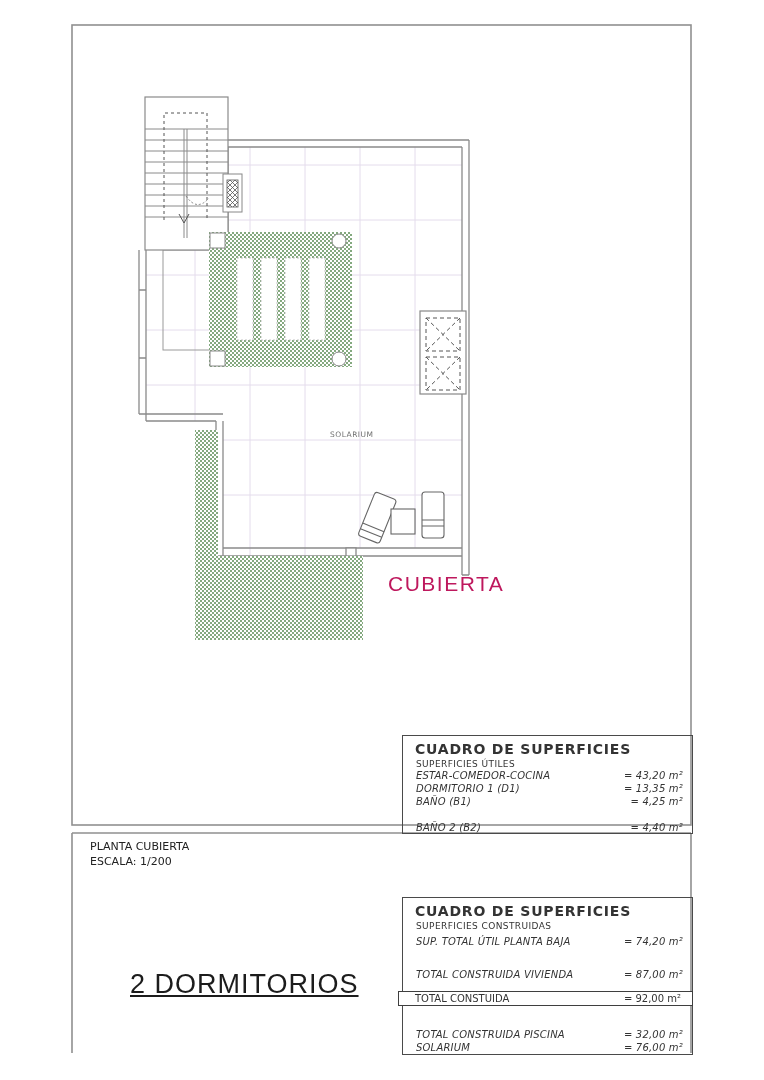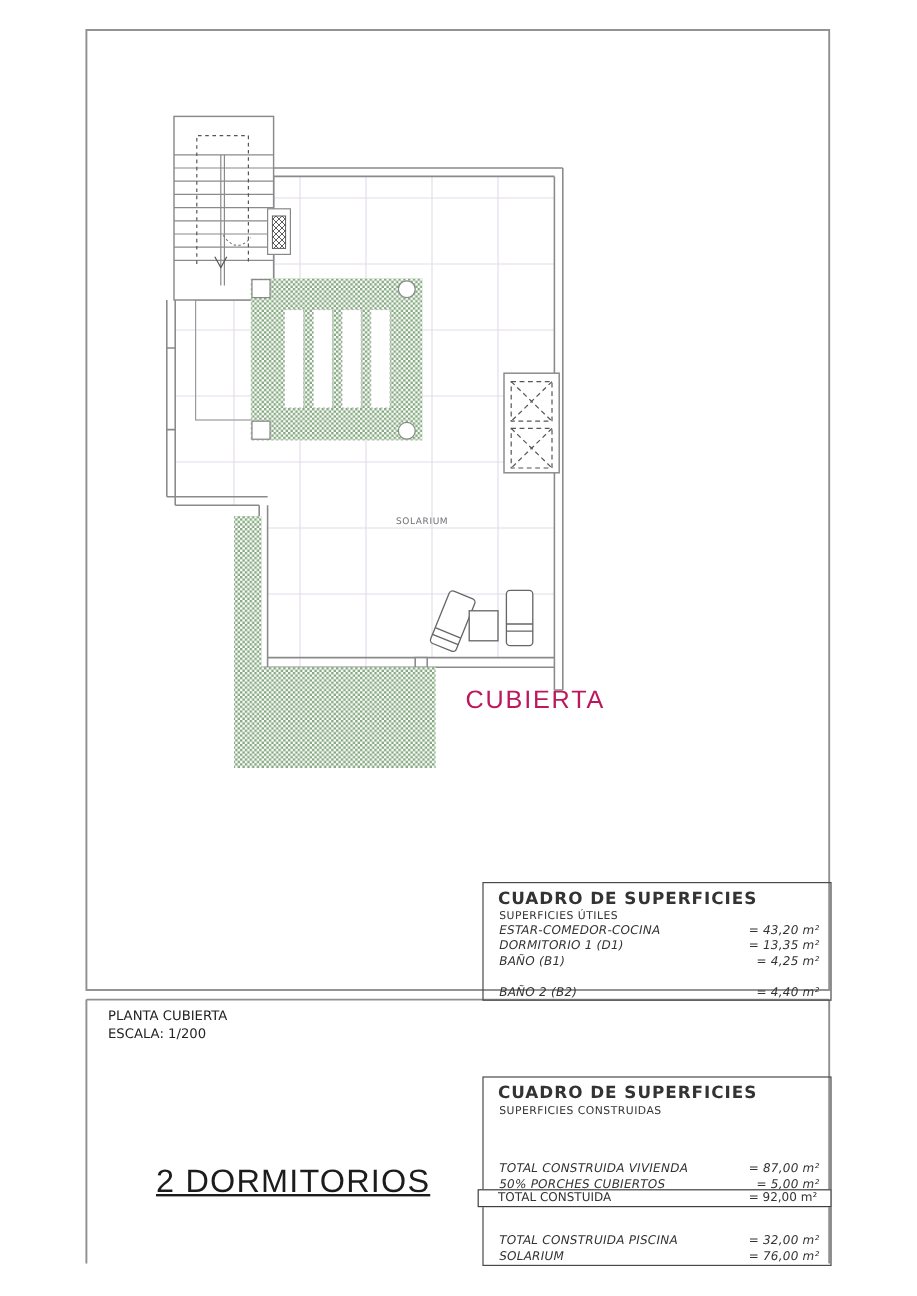--- a/index.html
+++ b/index.html
@@ -155,27 +155,27 @@
     </div>
   </div>
 
   <div class="abs planta-name">PLANTA CUBIERTA</div>
   <div class="abs planta-scale">ESCALA: 1/200</div>
   <div class="abs dormitorios">2 DORMITORIOS</div>
 
   <div class="abs stable t2">
     <div class="abs t-title">CUADRO DE SUPERFICIES</div>
     <div class="abs t-sub">SUPERFICIES CONSTRUIDAS</div>
+    <div class="abs trow" style="top:38px">
+      <span>SUP. TOTAL ÚTIL PLANTA BAJA</span>
+      <span class="val">= 74,20 m²</span>
+    </div>
     <div class="abs trow" style="top:71px">
       <span>TOTAL CONSTRUIDA VIVIENDA</span>
       <span class="val">= 87,00 m²</span>
-    </div>
-    <div class="abs trow" style="top:84px">
-      <span>50% PORCHES CUBIERTOS</span>
-      <span class="val">= 5,00 m²</span>
     </div>
     <div class="abs trow" style="top:131px">
       <span>TOTAL CONSTRUIDA PISCINA</span>
       <span class="val">= 32,00 m²</span>
     </div>
     <div class="abs trow" style="top:144px">
       <span>SOLARIUM</span>
       <span class="val">= 76,00 m²</span>
     </div>
   </div>

